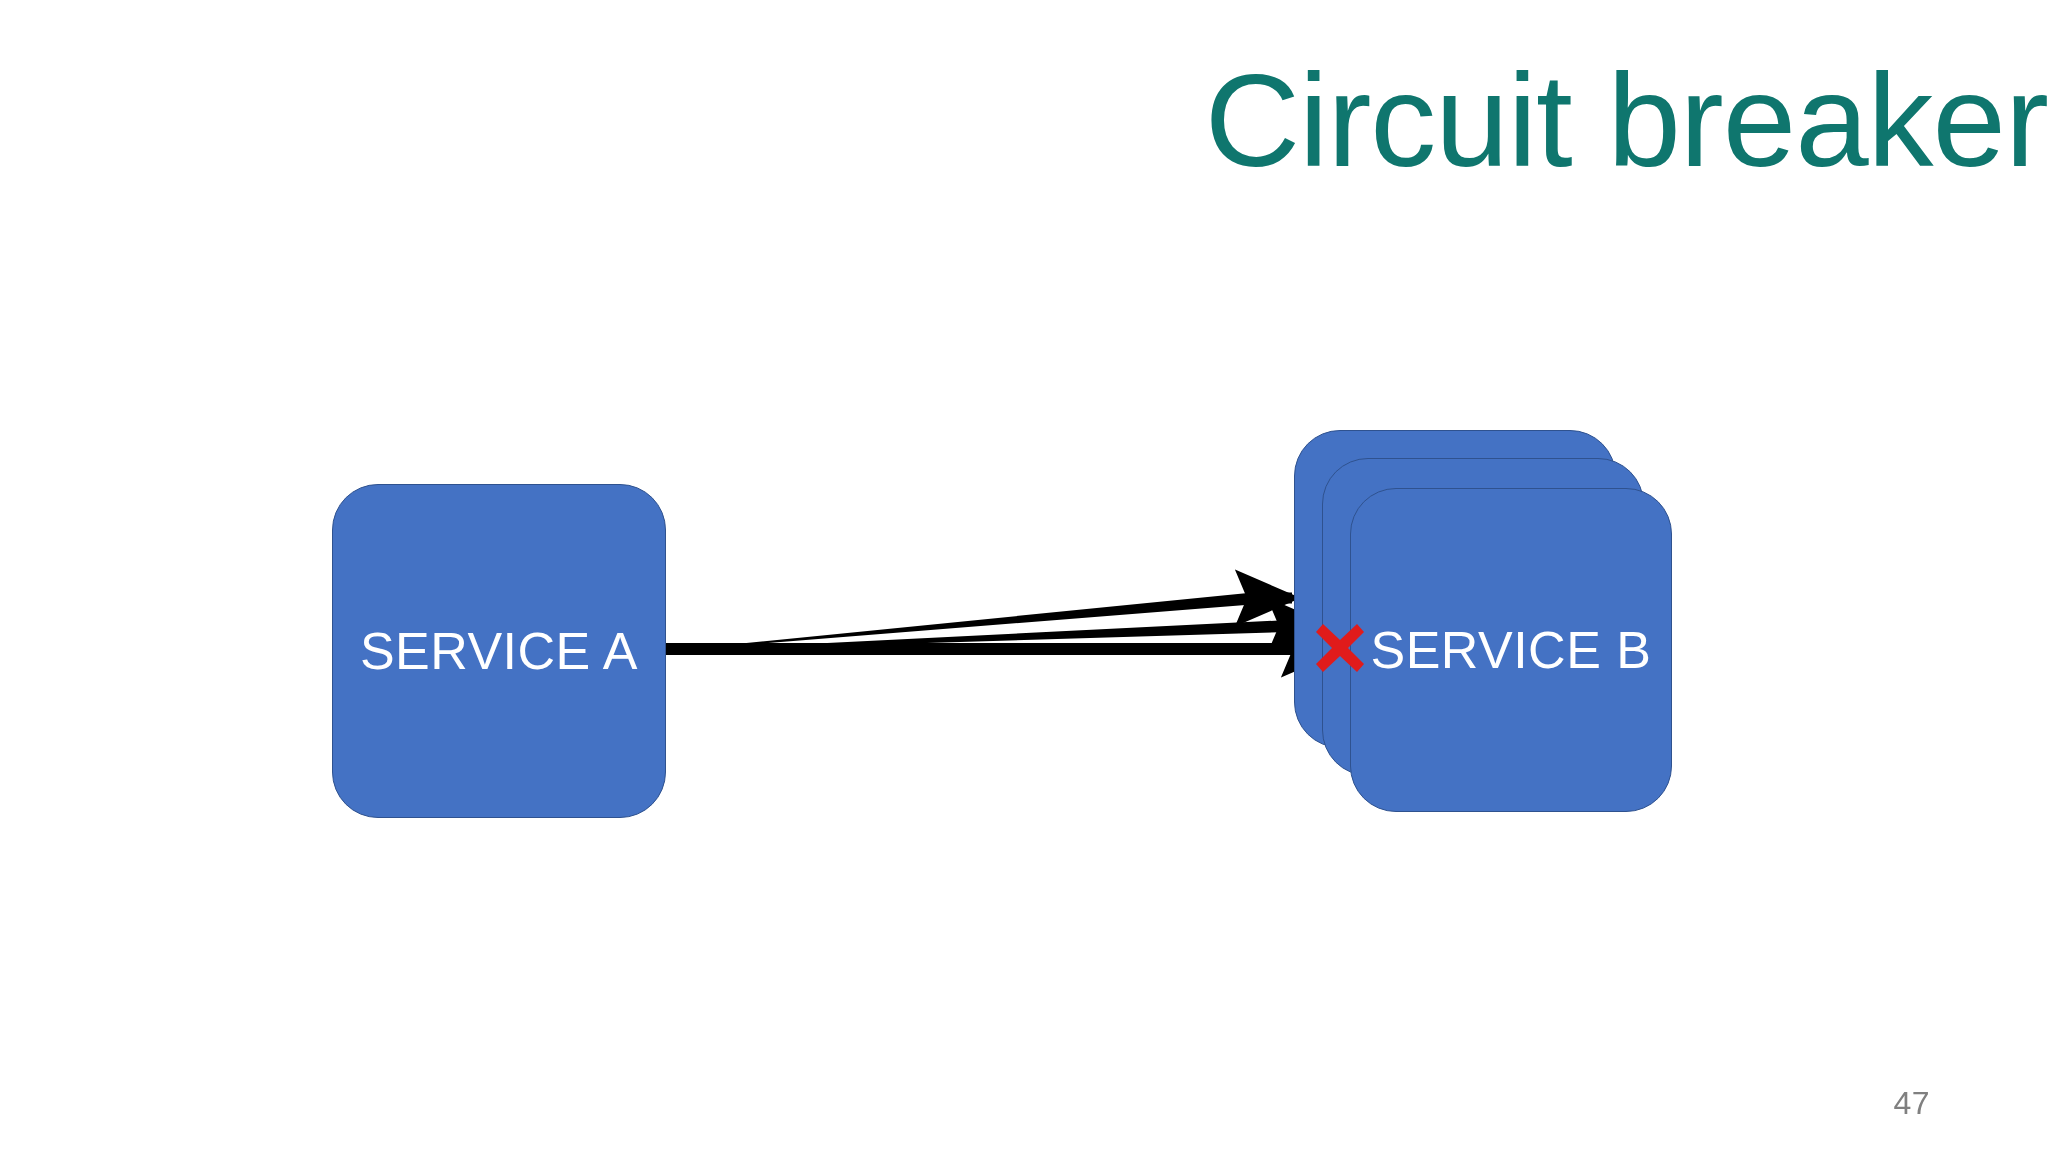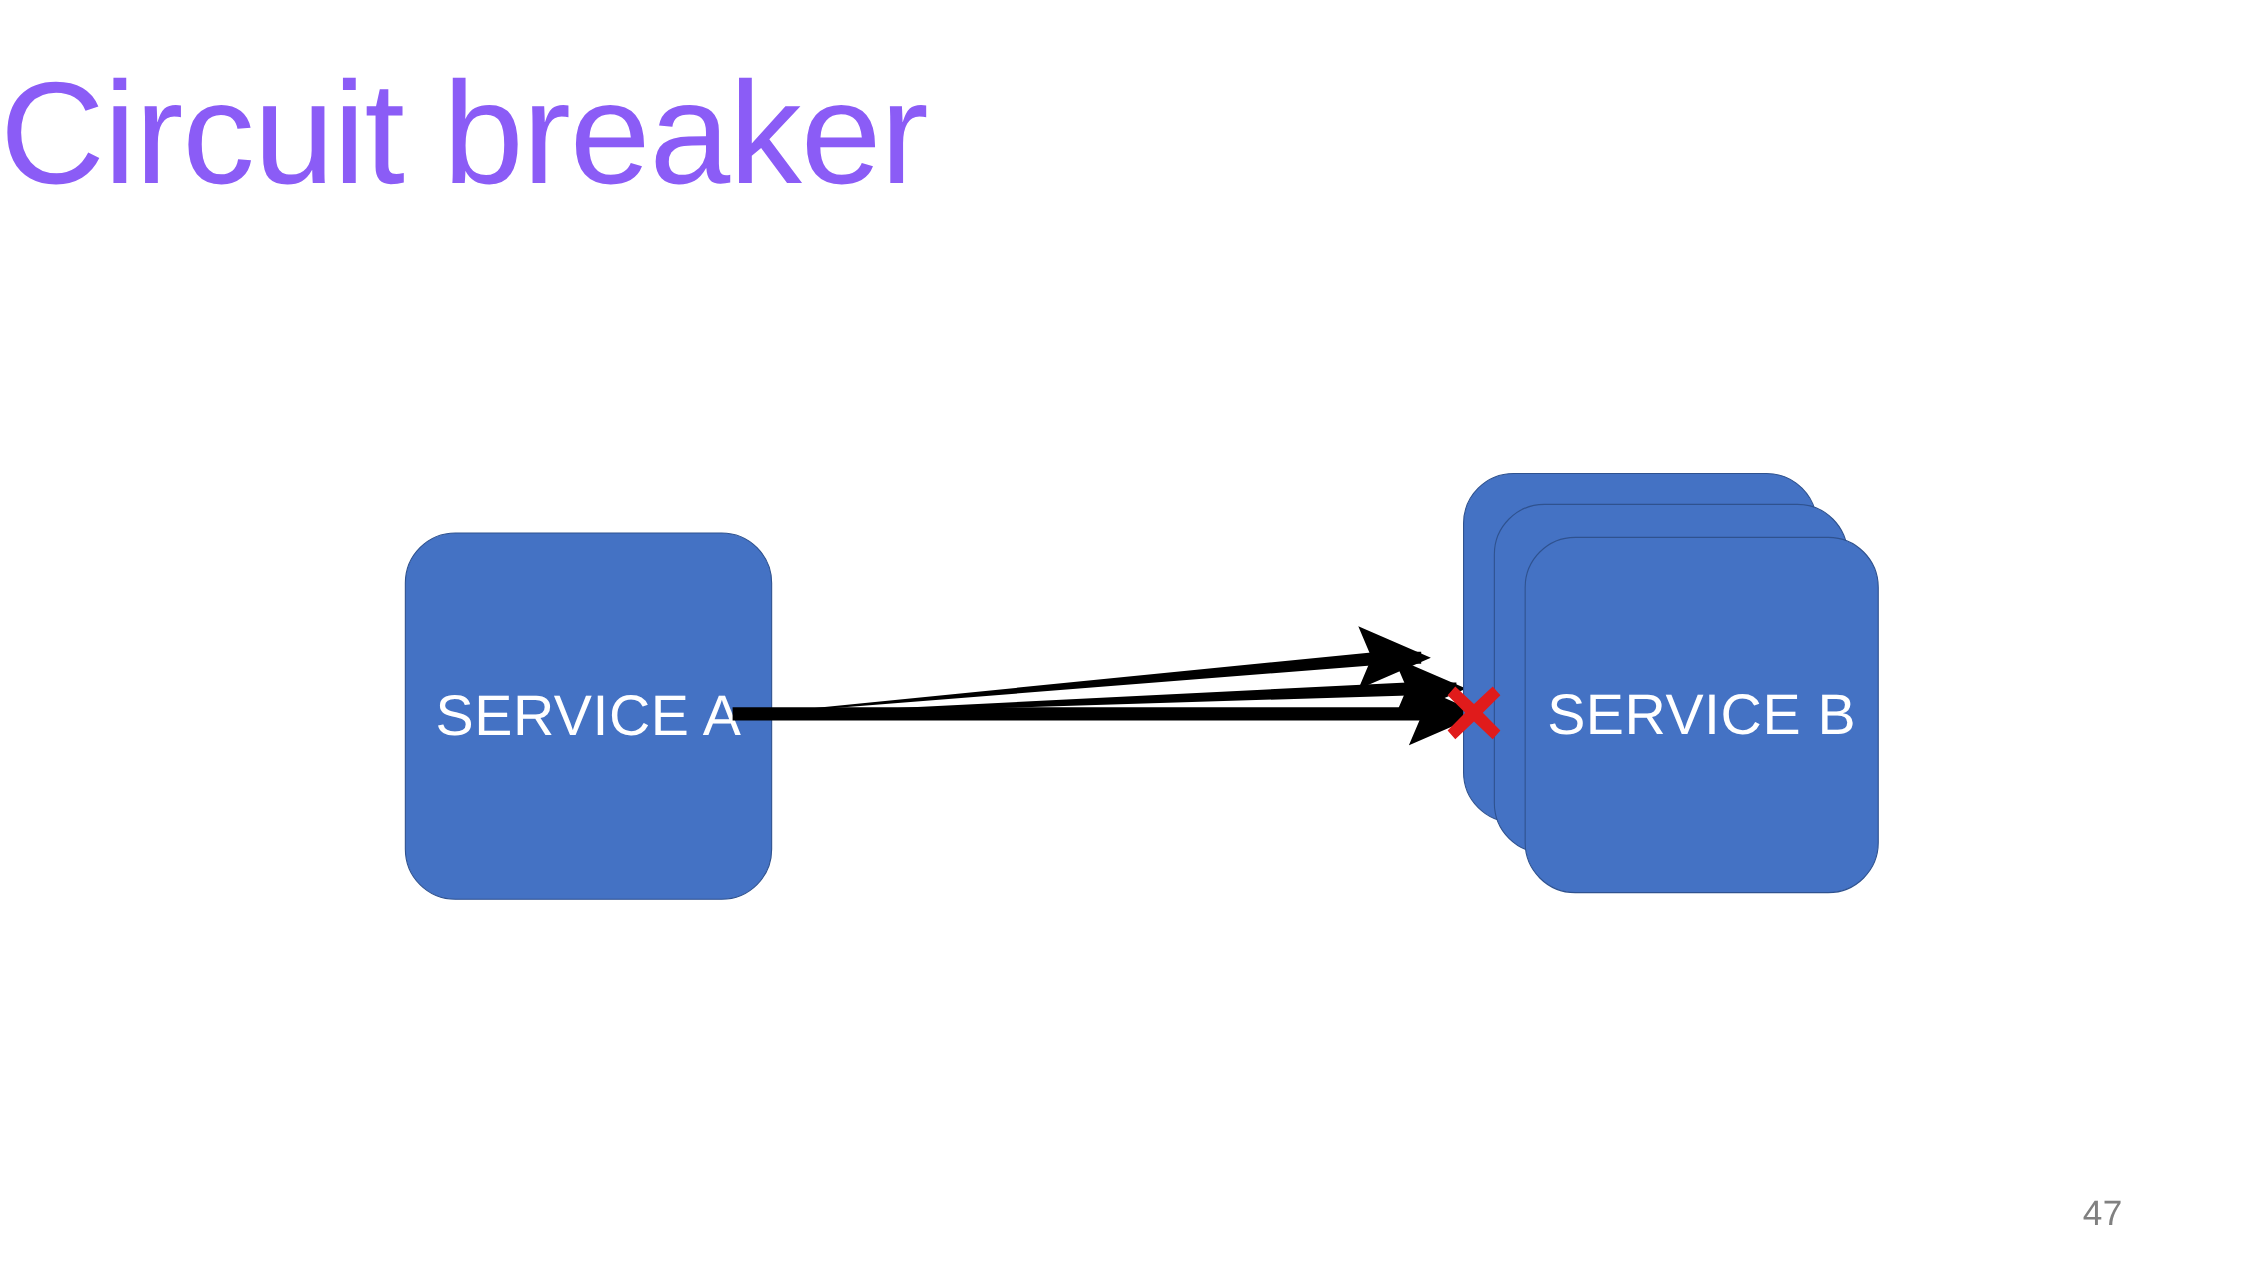--- a/index.html
+++ b/index.html
@@ -21,47 +21,46 @@
     height: 1152px;
     background: #ffffff;
   }
 
   
   .slide-title {
     position: absolute;
     left: 0;
     top: 52px;
     width: 2048px;
-    text-align: left;
+    text-align: right;
     font-family: "Liberation Sans", sans-serif;
     font-weight: 400;
     font-size: 132px;
     line-height: 1.05;
-    color: #8b5cf6;
+    color: #0f766e;
     letter-spacing: -1px;
     white-space: nowrap;
   }
 
   
   .diagram {
     position: absolute;
     left: 0;
     top: 0;
     width: 2048px;
     height: 1152px;
   }
 
   
   .svc-box {
     position: absolute;
     background: #4472C4;
     border: 1.5px solid #2F528F;
     border-radius: 46px;
     box-sizing: border-box;
-    margin-left: 36px;
   }
 
   .svc-box-a {
     left: 332px;
     top: 484px;
     width: 334px;
     height: 334px;
   }
 
   .svc-stack {

